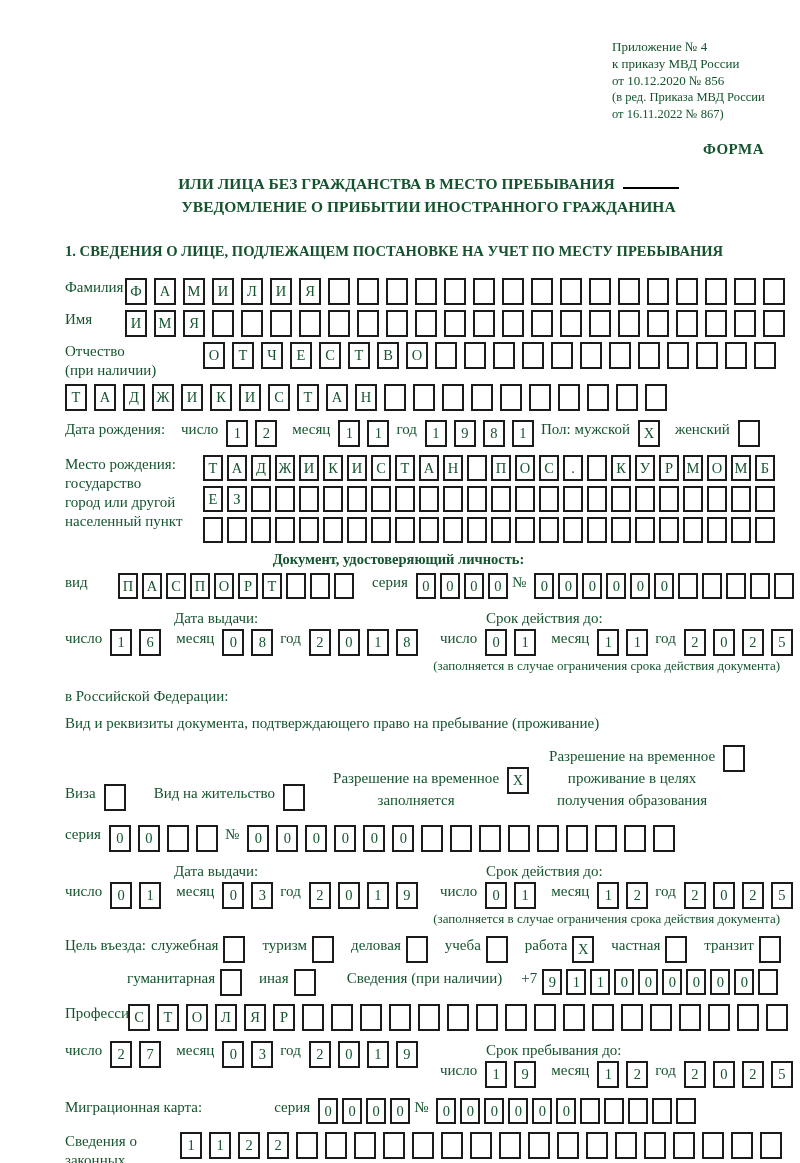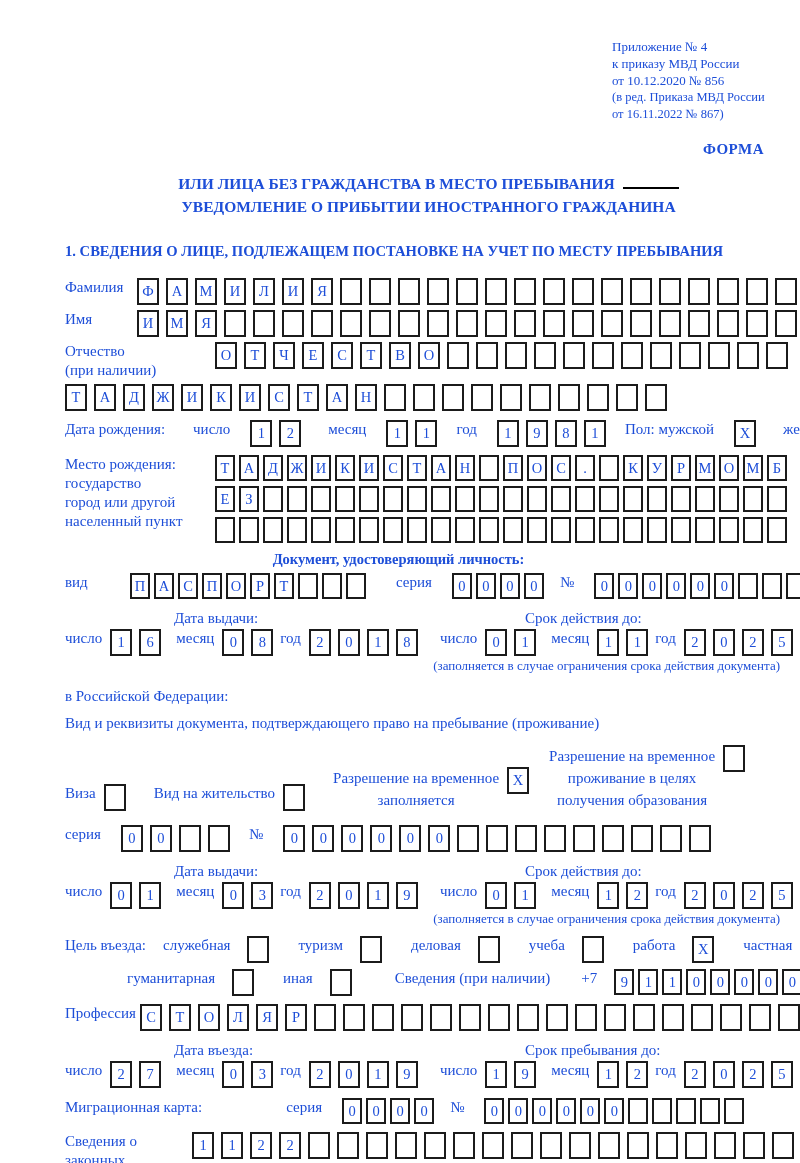--- a/index.html
+++ b/index.html
@@ -1,50 +1,50 @@
 <!DOCTYPE html>
 <html><head>
 <meta charset="utf-8">
 <style>
   html,body{margin:0;padding:0;background:#fff;}
   .page{
     width:800px;height:1163px;box-sizing:border-box;position:relative;
-    background:#fff;color:#1d4ed8;overflow:hidden;
+    background:#fff;color:#14532d;overflow:hidden;
     padding:38px 8px 0 65px;
     font-family:"Liberation Serif","DejaVu Serif",serif;
     font-size:15px;line-height:1.25;
   }
   
   .corner{margin-left:547px;font-size:13px;line-height:17px;white-space:nowrap;}
   .corner .sm{font-size:12.5px;}
   .form-label{text-align:right;padding-right:28px;font-weight:bold;margin-top:17px;font-size:15px;letter-spacing:.5px;}
   
   .title{text-align:center;font-weight:bold;font-size:15.5px;line-height:23px;margin-top:13px;}
   .blank-line{display:inline-block;width:56px;border-bottom:2px solid #000;height:13px;margin-left:8px;}
   .section-heading{font-weight:bold;font-size:14.6px;margin-top:24px;margin-bottom:18px;}
   
-  .row{display:flex;align-items:flex-start;margin-bottom:5px;gap:12px;}
+  .row{display:flex;align-items:flex-start;margin-bottom:5px;}
   .lbl{flex:0 0 auto;}
   .cells{display:flex;flex:0 0 auto;}
   .cell{
     box-sizing:border-box;flex:0 0 auto;width:22px;height:27px;border:2px solid #1b1b1b;
     margin-right:7px;text-align:center;font-size:14.5px;line-height:23px;background:#fff;
   }
   .compact .cell{width:20px;margin-right:4px;height:26px;}
   .w60{width:60px;}  .w118{width:118px;} .w138{width:138px;} .w53{width:53px;} .w63{width:63px;} .w115{width:115px;}
   .stack{display:flex;flex-direction:column;}
   .stack .cells{margin-bottom:5px;}
   .inlbl{flex:0 0 auto;margin-right:8px;white-space:nowrap;}
   .gap8{margin-left:8px;} .gap14{margin-left:14px;} .gap20{margin-left:20px;} .gap28{margin-left:28px;}
   
   .dates{display:flex;margin-top:10px;margin-bottom:2px;}
   .dates-left{flex:0 0 375px;}
   .dates-right{flex:1 1 auto;}
   .dates-head-l{margin-left:109px;margin-bottom:2px;}
-  .dates-head-r{margin-left:85px;margin-bottom:2px;}
+  .dates-head-r{margin-left:46px;margin-bottom:2px;}
   .daterow{display:flex;align-items:flex-start;}
   .note{font-size:13px;text-align:right;padding-right:12px;margin-top:2px;margin-bottom:8px;}
   
   .doc-heading{text-align:center;font-weight:bold;font-size:14.5px;margin:2px 60px 4px 0;}
   
   .opts{display:flex;align-items:flex-end;margin-top:8px;margin-bottom:14px;}
   .opt{display:flex;align-items:flex-start;}
   .opt .cell{margin-left:8px;margin-right:0;}
   .opt-lines{text-align:center;line-height:22px;}
   .intro{line-height:27px;margin-top:8px;}
@@ -590,21 +590,20 @@
         <span class="cell"></span>
         <span class="cell"></span>
         <span class="cell"></span>
         <span class="cell"></span>
         <span class="cell"></span>
       </div>
   </div>
 
   <div class="dates">
     <div class="dates-left">
-      <div class="dates-head-l">Дата въезда:</div>
       <div class="daterow">
         <span class="inlbl">число</span>
         <div class="cells">
             <span class="cell">2</span>
             <span class="cell">7</span>
           </div>
         <span class="inlbl gap8">месяц</span>
         <div class="cells">
             <span class="cell">0</span>
             <span class="cell">3</span>

